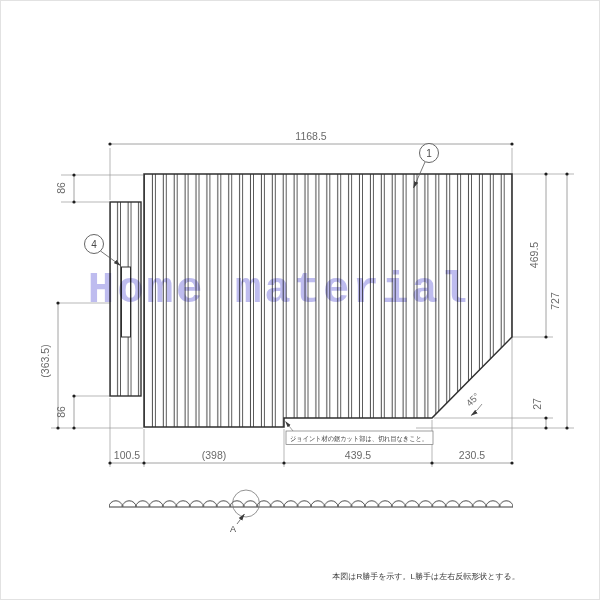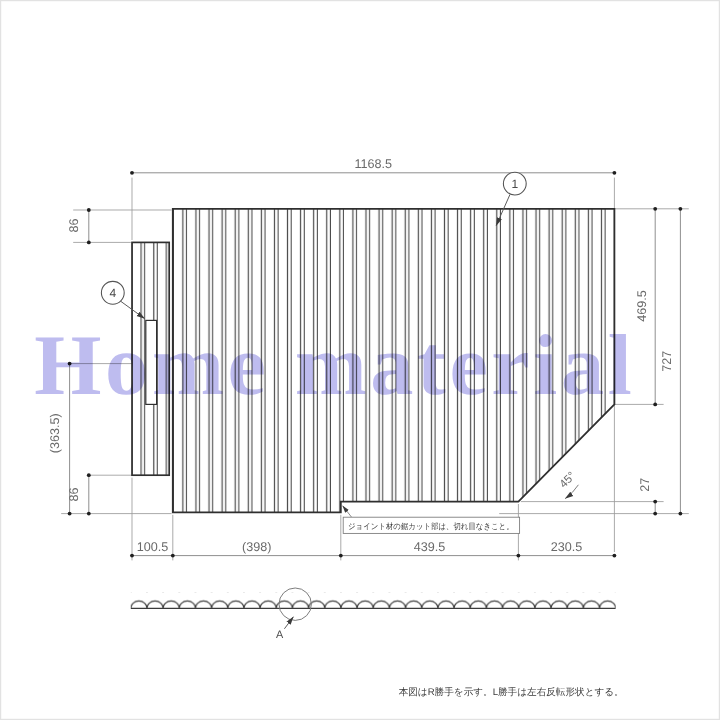--- a/index.html
+++ b/index.html
@@ -16,23 +16,23 @@
   }
   .dimtxt{font-size:10.5px;}
   .balloontxt{font-size:10px;fill:#4a4a4a;}
   .notetxt{font-size:6.8px;fill:#3a3a3a;}
   .foottxt{font-size:8px;fill:#3a3a3a;}
   .detailtxt{font-size:9px;fill:#4a4a4a;}
   .angletxt{font-size:9.5px;}
   .watermark{
     position:absolute;left:0;top:267px;width:556px;
     text-align:center;
-    font-family:Liberation Serif, serif;
+    font-family:Liberation Mono, monospace;
     font-weight:bold;
-    font-size:72px;line-height:1;
+    font-size:44px;line-height:1;
     letter-spacing:3px;
     color:rgba(147,144,228,0.60);
     mix-blend-mode:multiply;
     pointer-events:none;
     white-space:nowrap;
   }
 </style>
 </head>
 <body>
 

